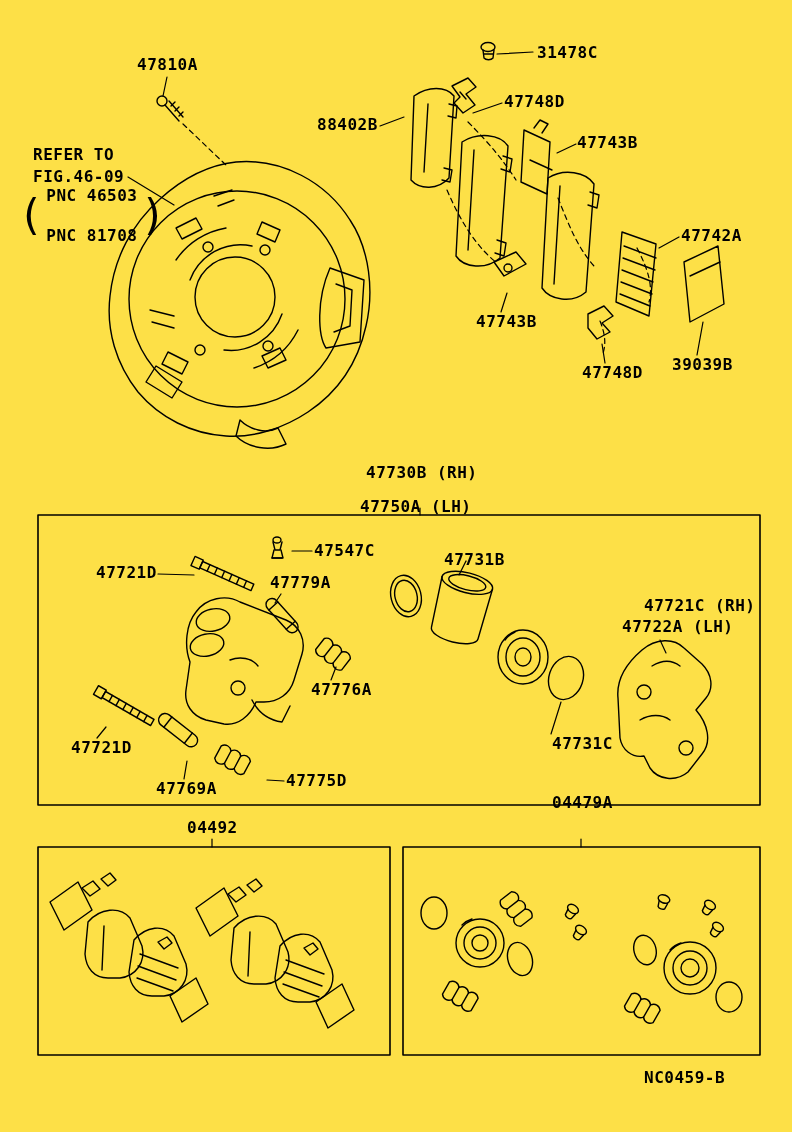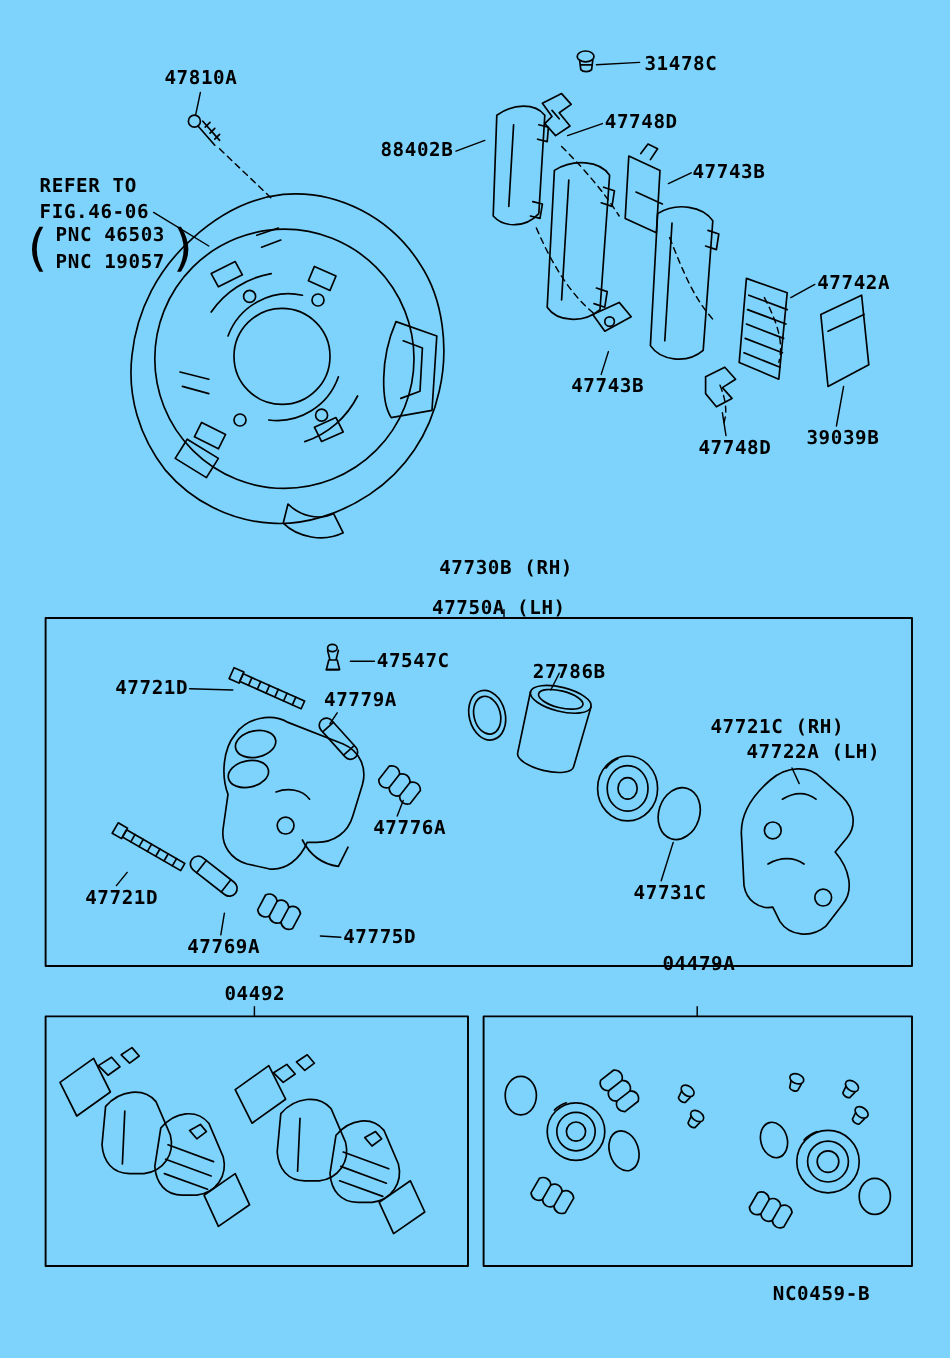--- a/index.html
+++ b/index.html
@@ -1,22 +1,22 @@
 <!DOCTYPE html>
 <html><head>
 <meta charset="utf-8">
 <style>
   html,body{margin:0;padding:0;background:#fff;}
-  #stage{position:relative;width:792px;height:1132px;background:#7dd3fc;
+  #stage{position:relative;width:792px;height:1132px;background:#fde047;
          font-family:"DejaVu Sans Mono",monospace;color:#000;overflow:hidden;}
   svg.art{position:absolute;left:0;top:0;}
   .lbl{position:absolute;font-size:16px;font-weight:bold;white-space:nowrap;letter-spacing:.5px;line-height:1.1;}
   .pnc{position:absolute;display:flex;align-items:center;font-weight:bold;}
   .pnc .paren{font-size:42px;font-weight:normal;line-height:.9;}
-  .pnc .col{display:flex;flex-direction:column;gap:3px;font-size:16px;margin:0 3px;letter-spacing:.5px;}
+  .pnc .col{display:flex;flex-direction:column;gap:21px;font-size:16px;margin:0 3px;letter-spacing:.5px;}
 </style>
 </head>
 <body>
 
 <div id="stage">
 
   <svg class="art" width="792" height="1132" viewBox="0 0 792 1132" xmlns="http://www.w3.org/2000/svg" xmlns:xlink="http://www.w3.org/1999/xlink">
     <defs>
       <g id="bellows">
         <path d="M0 -7 C3 -11 8 -11 11 -7 C14 -11 19 -11 22 -7 C25 -11 30 -11 33 -7 L33 7 C30 11 25 11 22 7 C19 11 14 11 11 7 C8 11 3 11 0 7 Z"></path>
@@ -280,42 +280,42 @@
   <div class="lbl" style="left:537px;top:44px">31478C</div>
   <div class="lbl" style="left:317px;top:116px">88402B</div>
   <div class="lbl" style="left:504px;top:93px">47748D</div>
   <div class="lbl" style="left:577px;top:134px">47743B</div>
   <div class="lbl" style="left:681px;top:227px">47742A</div>
   <div class="lbl" style="left:476px;top:313px">47743B</div>
   <div class="lbl" style="left:582px;top:364px">47748D</div>
   <div class="lbl" style="left:672px;top:356px">39039B</div>
 
   <div class="lbl" style="left:33px;top:146px">REFER TO</div>
-  <div class="lbl" style="left:33px;top:168px">FIG.46-06</div>
+  <div class="lbl" style="left:33px;top:168px">FIG.46-09</div>
   <div class="pnc" style="left:18px;top:186px">
     <span class="paren">(</span>
     <span class="col">
       <span>PNC 46503</span>
-      <span>PNC 19057</span>
+      <span>PNC 81708</span>
     </span>
     <span class="paren">)</span>
   </div>
 
   <div class="lbl" style="left:366px;top:464px">47730B (RH)</div>
   <div class="lbl" style="left:360px;top:498px">47750A (LH)</div>
 
   <div class="lbl" style="left:314px;top:542px">47547C</div>
   <div class="lbl" style="left:96px;top:564px">47721D</div>
   <div class="lbl" style="left:270px;top:574px">47779A</div>
-  <div class="lbl" style="left:444px;top:551px">27786B</div>
-  <div class="lbl" style="left:592px;top:597px">47721C (RH)</div>
+  <div class="lbl" style="left:444px;top:551px">47731B</div>
+  <div class="lbl" style="left:644px;top:597px">47721C (RH)</div>
   <div class="lbl" style="left:622px;top:618px">47722A (LH)</div>
   <div class="lbl" style="left:311px;top:681px">47776A</div>
   <div class="lbl" style="left:71px;top:739px">47721D</div>
-  <div class="lbl" style="left:528px;top:735px">47731C</div>
+  <div class="lbl" style="left:552px;top:735px">47731C</div>
   <div class="lbl" style="left:156px;top:780px">47769A</div>
   <div class="lbl" style="left:286px;top:772px">47775D</div>
 
   <div class="lbl" style="left:187px;top:819px">04492</div>
   <div class="lbl" style="left:552px;top:794px">04479A</div>
 
   <div class="lbl" style="left:644px;top:1069px">NC0459-B</div>
 
 </div>
 

